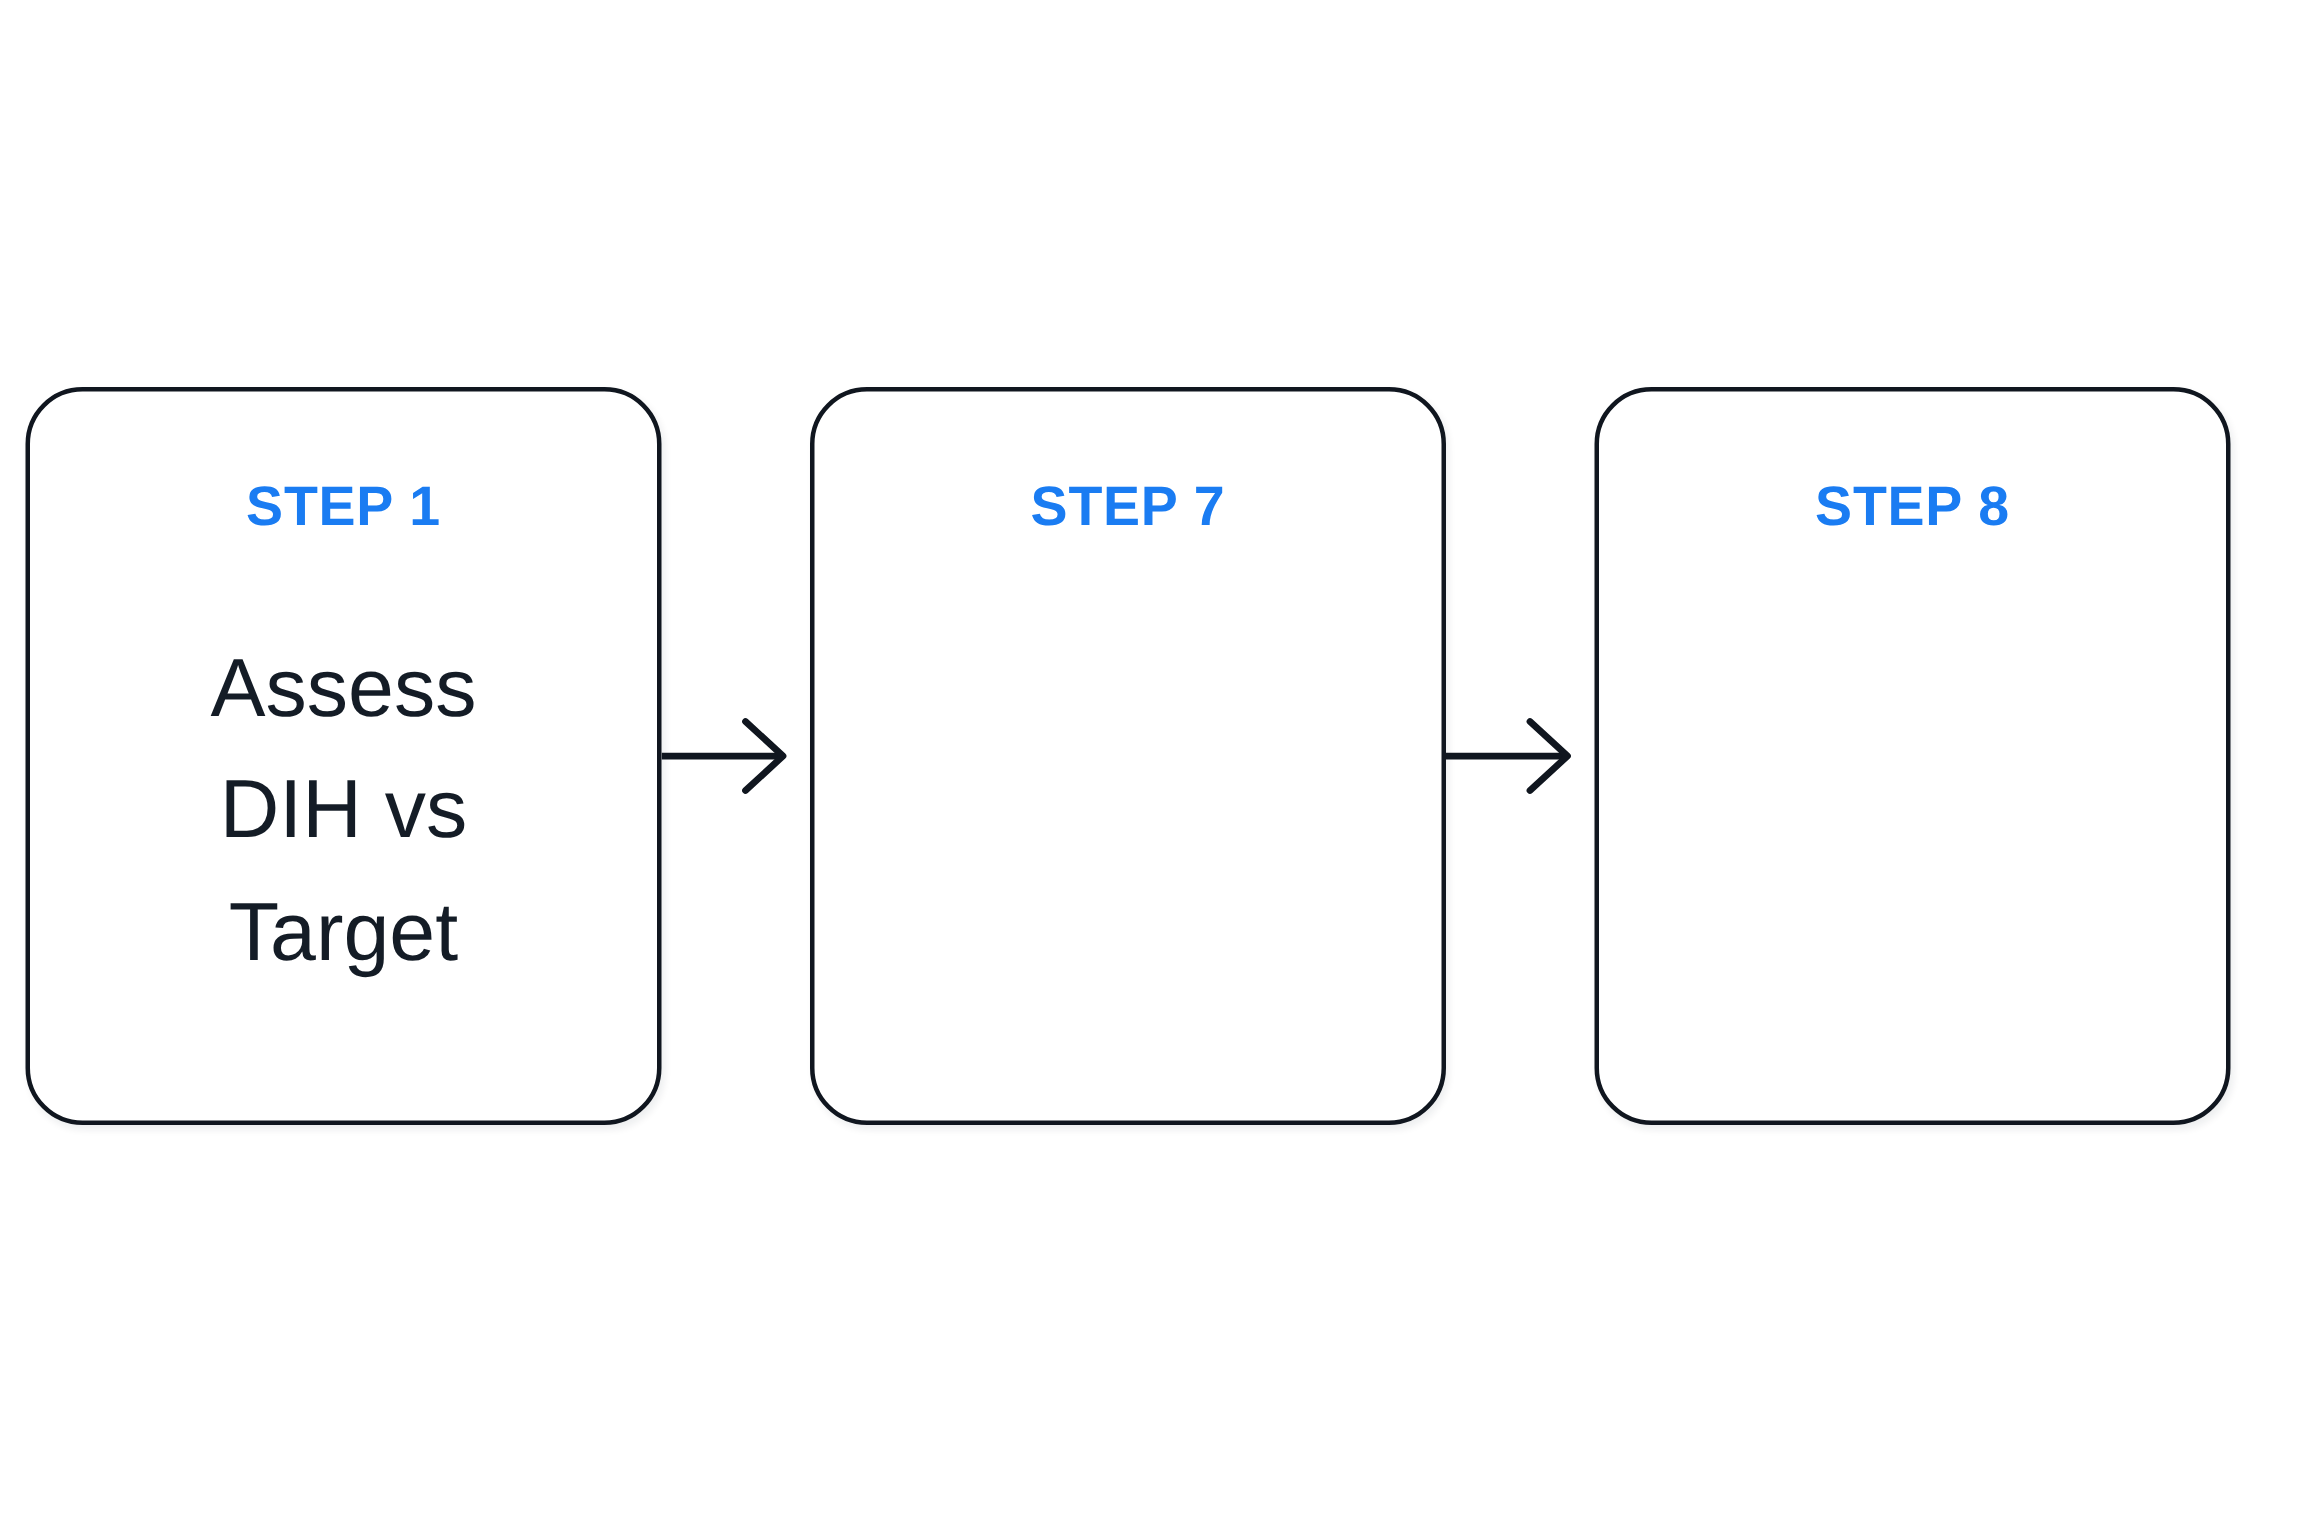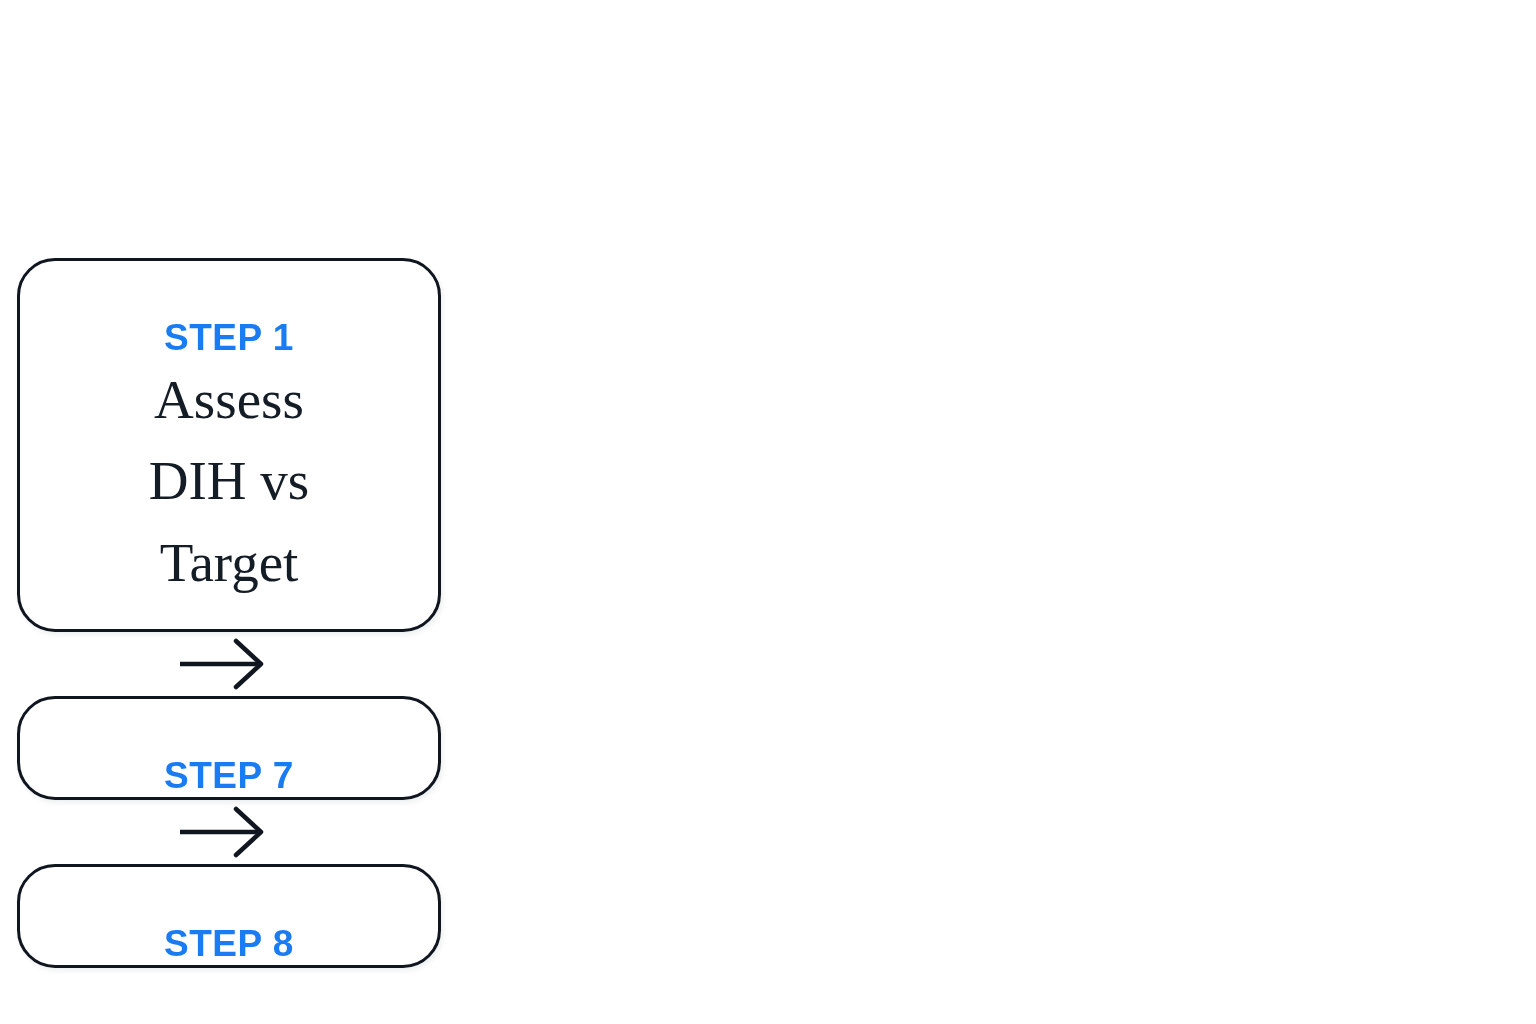--- a/index.html
+++ b/index.html
@@ -21,21 +21,21 @@
     width: 1536px;
     height: 1024px;
     background: var(--bg);
   }
   .flow-row {
     position: absolute;
     left: 17px;
     top: 258px;
     height: 492px;
     display: flex;
-    flex-direction: column;
+    flex-direction: row;
     align-items: center;
   }
   .step-box {
     width: 424px;
     height: 492px;
     background: var(--bg);
     border: 3px solid var(--line);
     border-radius: 38px;
     box-shadow: 2px 3px 5px rgba(20, 28, 38, 0.07);
     display: flex;
@@ -50,21 +50,20 @@
     color: var(--accent);
     text-align: center;
   }
   .step-title-wrap {
     flex: 1;
     display: flex;
     align-items: center;
     justify-content: center;
     width: 100%;
     padding-bottom: 26px;
-    font-family: Liberation Serif, serif;
   }
   .step-title {
     font-size: 55px;
     font-weight: 500;
     line-height: 1.48;
     color: var(--ink);
     text-align: center;
     white-space: pre-line;
   }
   .arrow {

